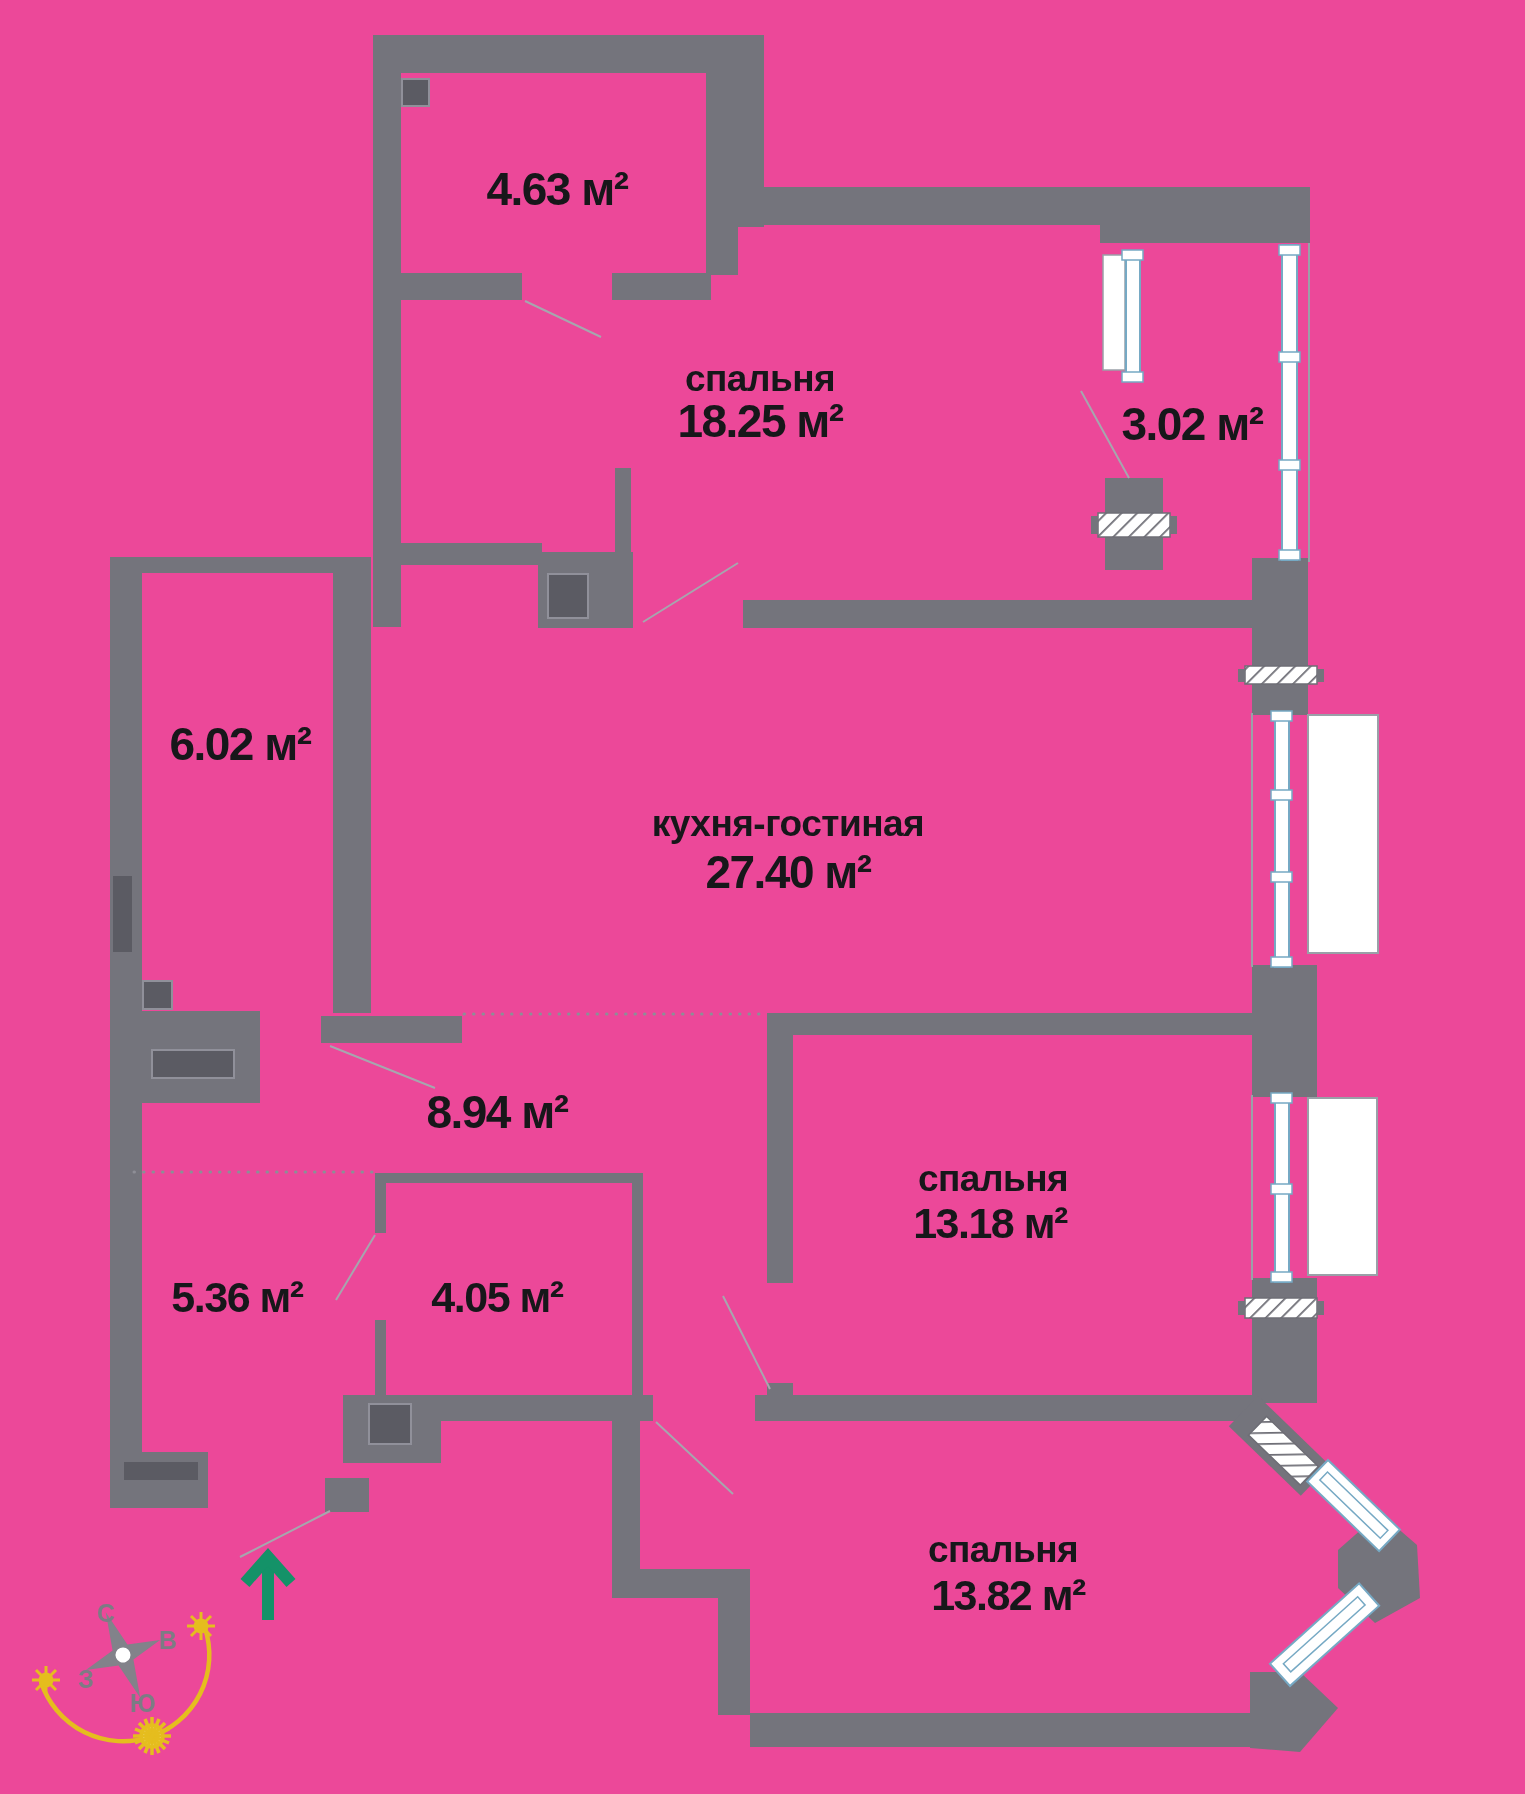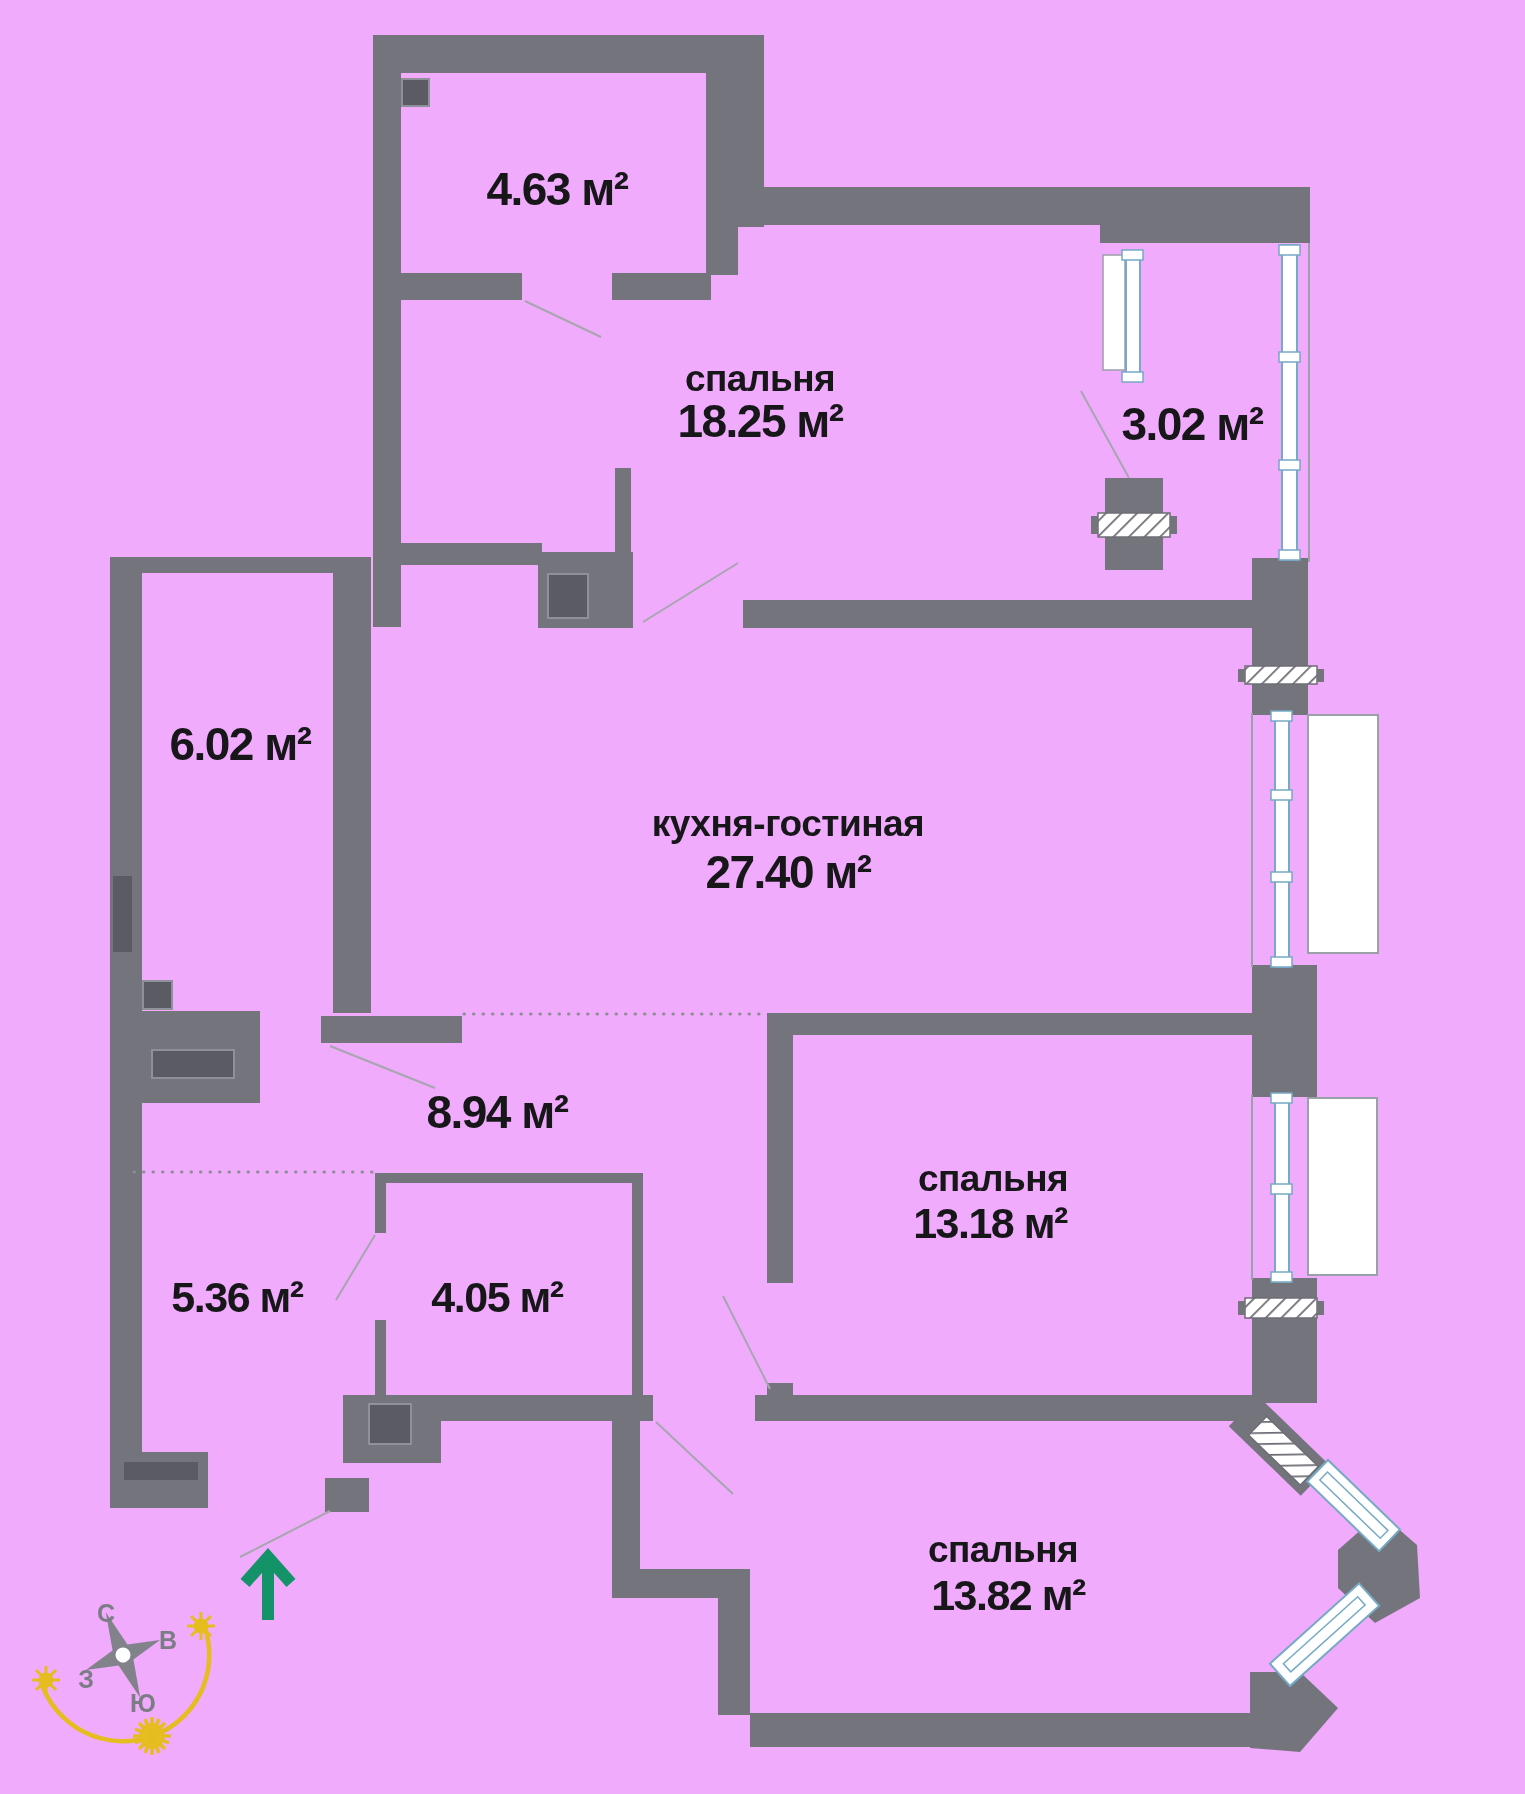--- a/index.html
+++ b/index.html
@@ -1,16 +1,16 @@
 <!DOCTYPE html>
 <html><head>
 <meta charset="utf-8">
 <style>
   html,body{margin:0;padding:0;background:#ffffff;}
-  .canvas{width:1525px;height:1794px;position:relative;margin:0 auto;background:#f0abfc;
+  .canvas{width:1525px;height:1794px;position:relative;margin:0 auto;background:#ec4899;
           font-family:"Liberation Sans", sans-serif;text-align:center;}
   svg{display:block}
   text{font-family:"Liberation Sans", sans-serif; fill:#17171a;}
   .area{font-weight:800;font-size:46px;letter-spacing:-1.5px;}
   .area-sm{font-weight:800;font-size:43px;letter-spacing:-1.5px;}
   .rname{font-weight:600;font-size:37px;letter-spacing:-0.5px;}
   .cletter{font-weight:700;font-size:25px;fill:#7c7c84;letter-spacing:0;}
 </style>
 </head>
 <body>

